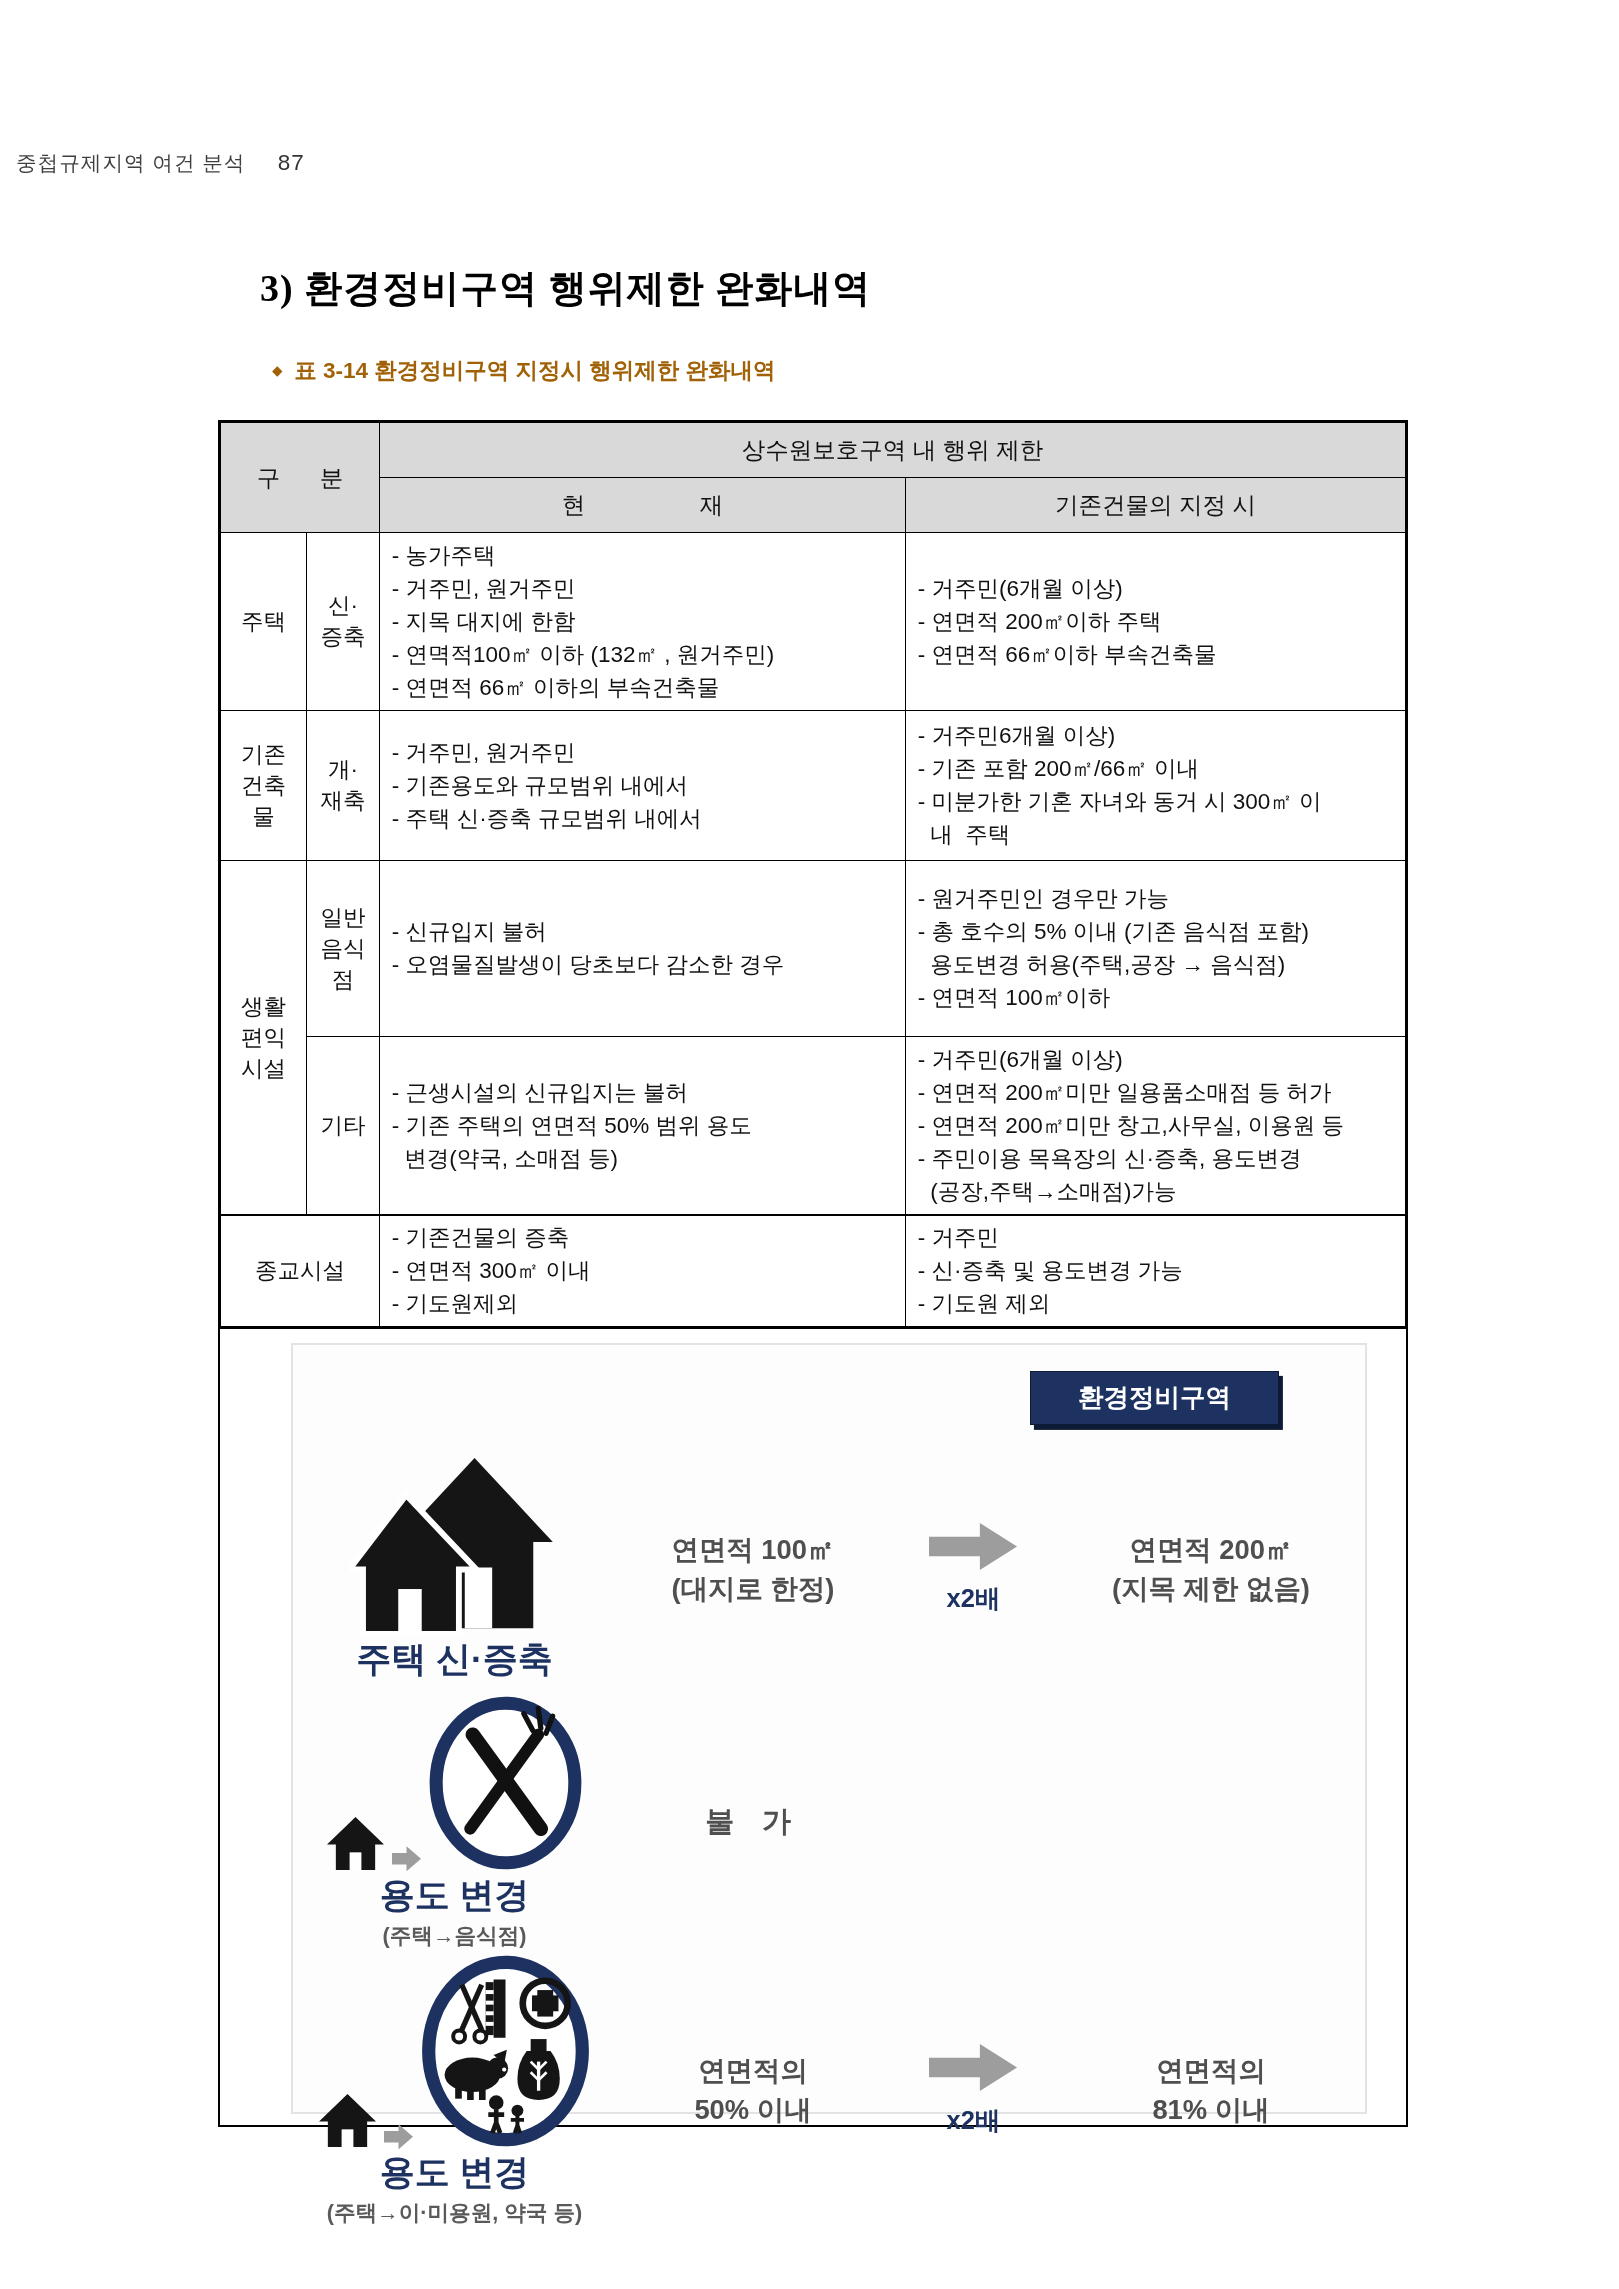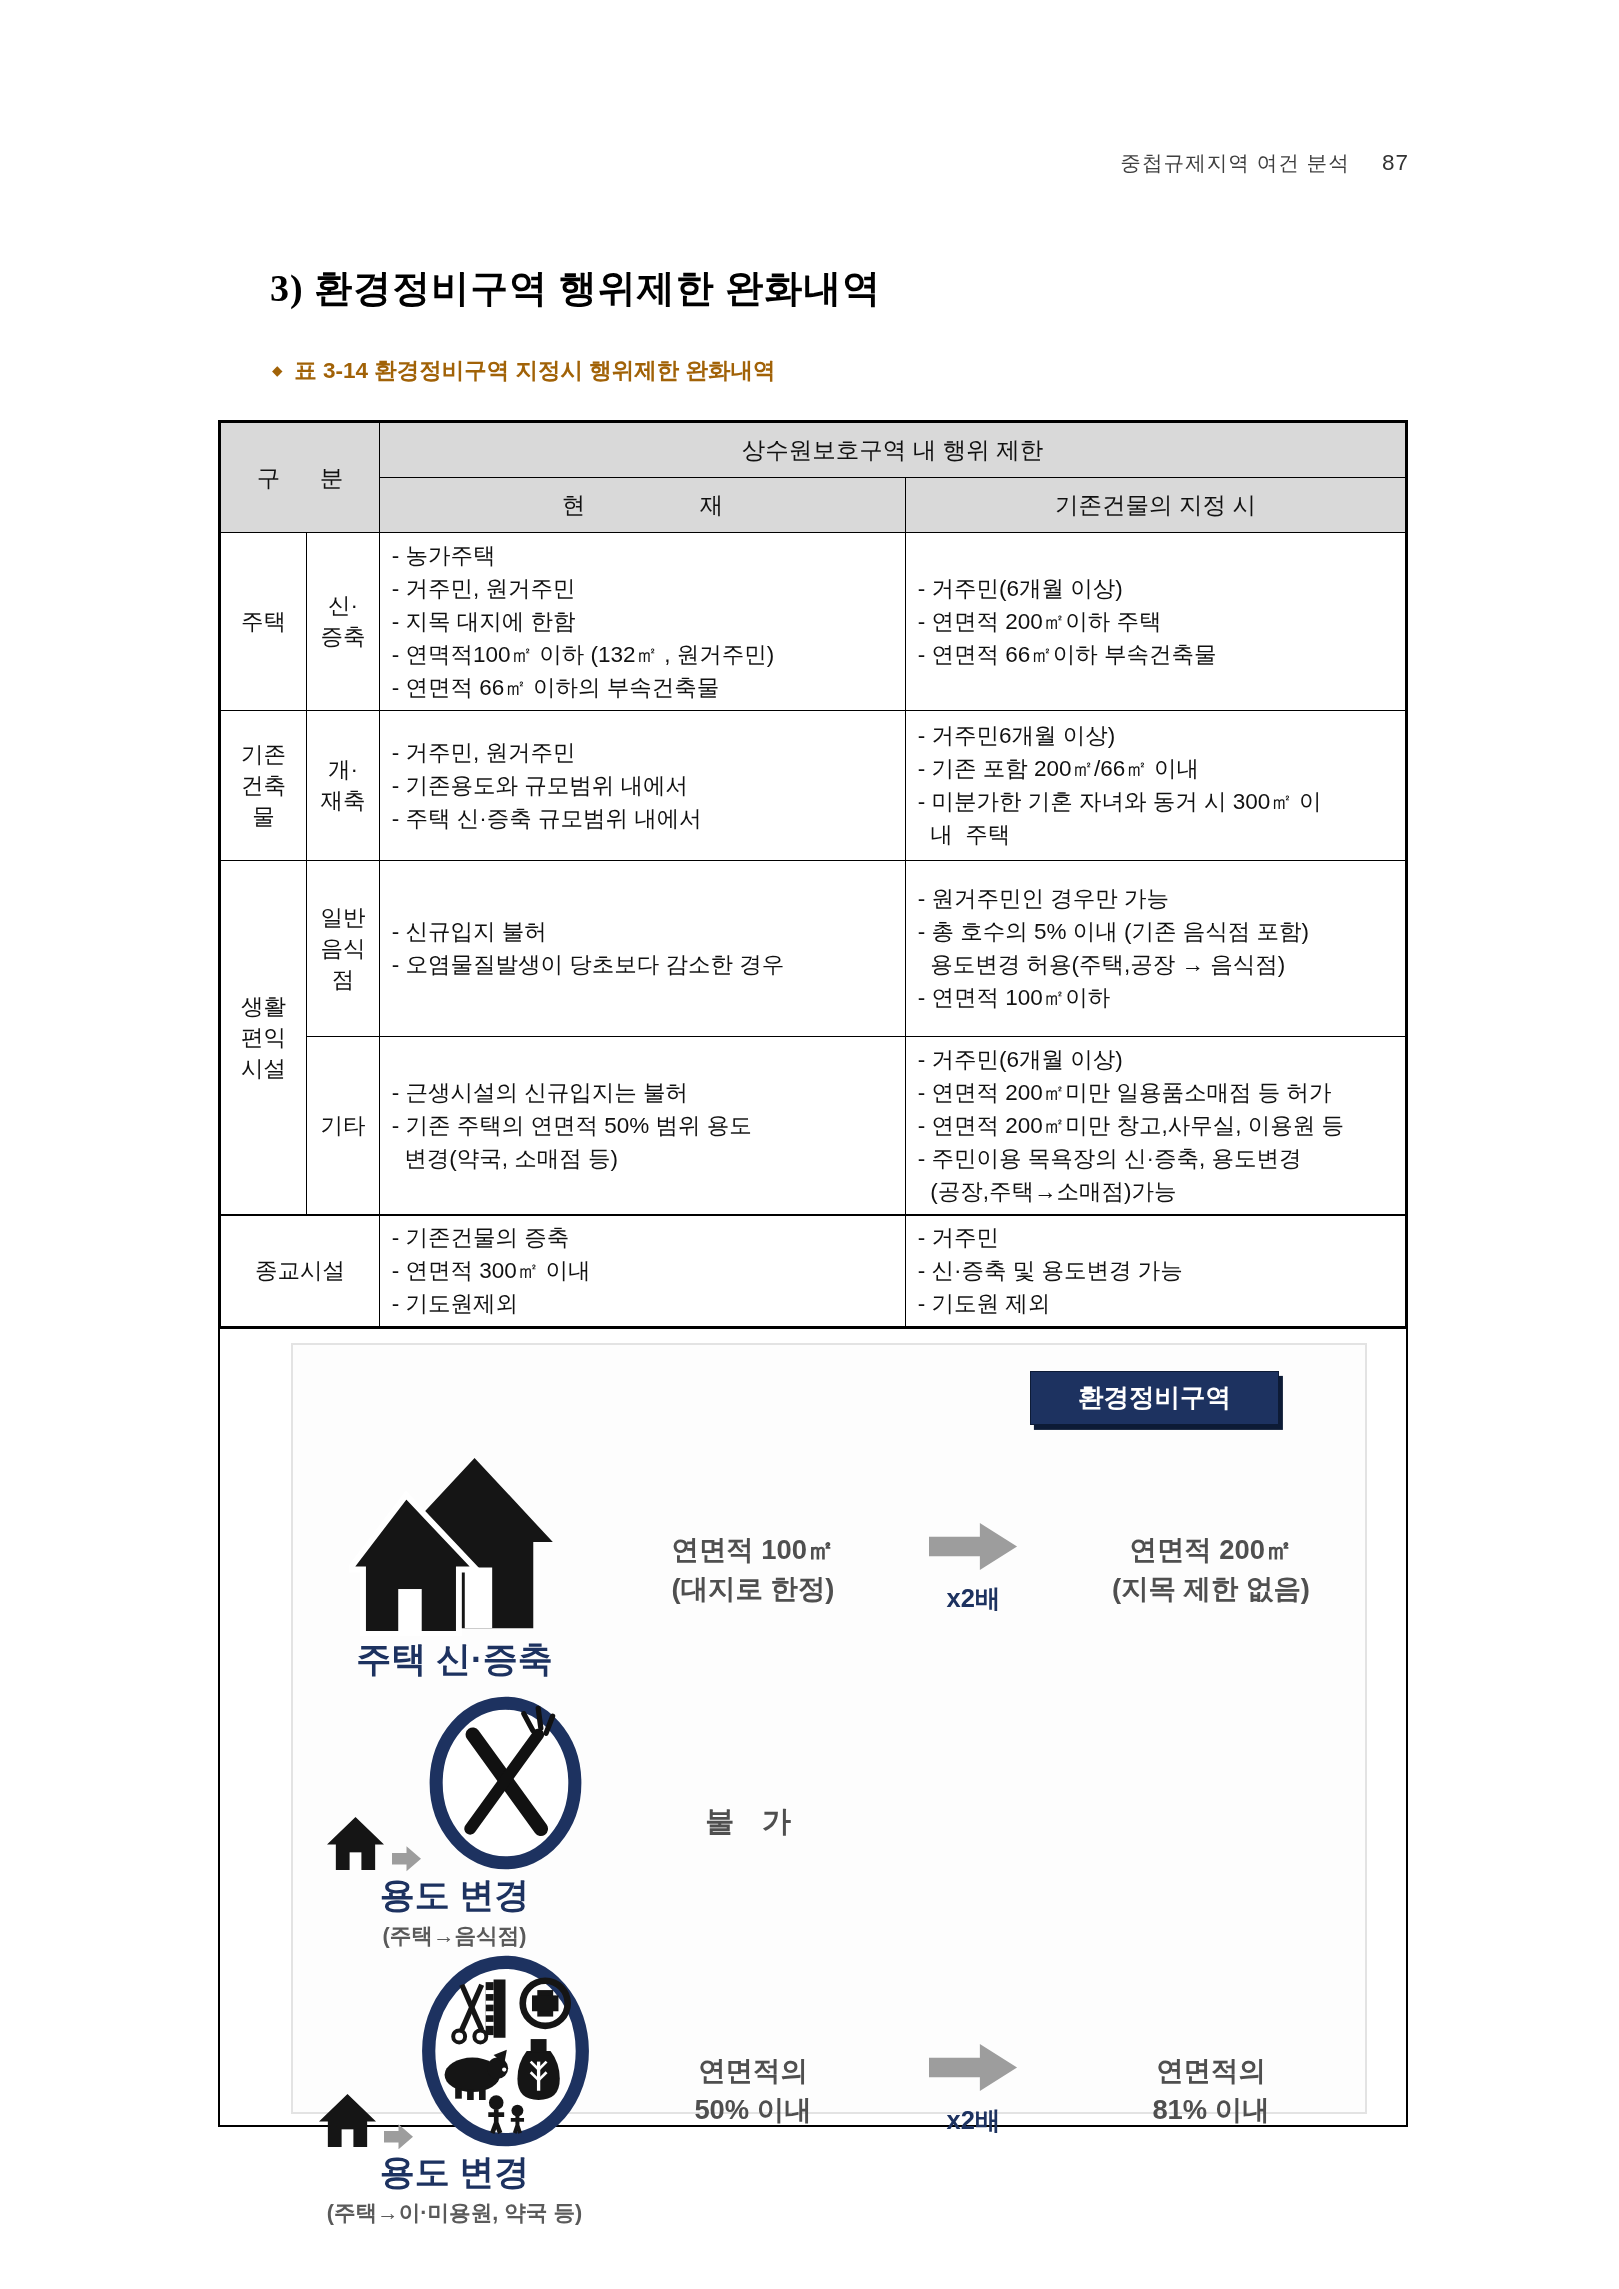--- a/index.html
+++ b/index.html
@@ -1,25 +1,25 @@
 <!DOCTYPE html>
 <html><head>
 <meta charset="utf-8">
 <style>
   html,body{margin:0;padding:0;background:#e8e8e8;}
   .page{position:relative;width:1619px;height:2290px;background:#ffffff;margin:0 auto;
         font-family:"Liberation Sans","DejaVu Sans",sans-serif;color:#111;overflow:hidden;}
 
   
-  .running-head{position:absolute;top:149px;left:0;width:1409px;text-align:right;
+  .running-head{position:absolute;top:149px;left:16px;width:1409px;text-align:left;
                 font-size:20.6px;color:#3f3f3f;letter-spacing:1px;}
   .running-head .pagenum{margin-left:25.5px;font-size:22.5px;color:#333;}
 
   
-  .section-title{position:absolute;top:263px;left:270px;margin:0;
+  .section-title{position:absolute;top:263px;left:260px;margin:0;
                  font-family:"Liberation Serif","DejaVu Serif",serif;
                  font-size:38px;font-weight:700;color:#000;letter-spacing:1px;}
   .caption{position:absolute;top:355px;left:272px;font-size:22.5px;font-weight:700;color:#a16207;}
   .caption .diamond{font-size:13.7px;vertical-align:2.9px;margin-right:11.8px;}
 
   
   .frame{position:absolute;left:218px;top:420px;width:1186px;border:2.9px solid #000;background:#fff;}
 
   table.reg{width:100%;border-collapse:collapse;table-layout:fixed;font-size:22.5px;}
   table.reg th,table.reg td{border:1px solid #000;vertical-align:middle;}

